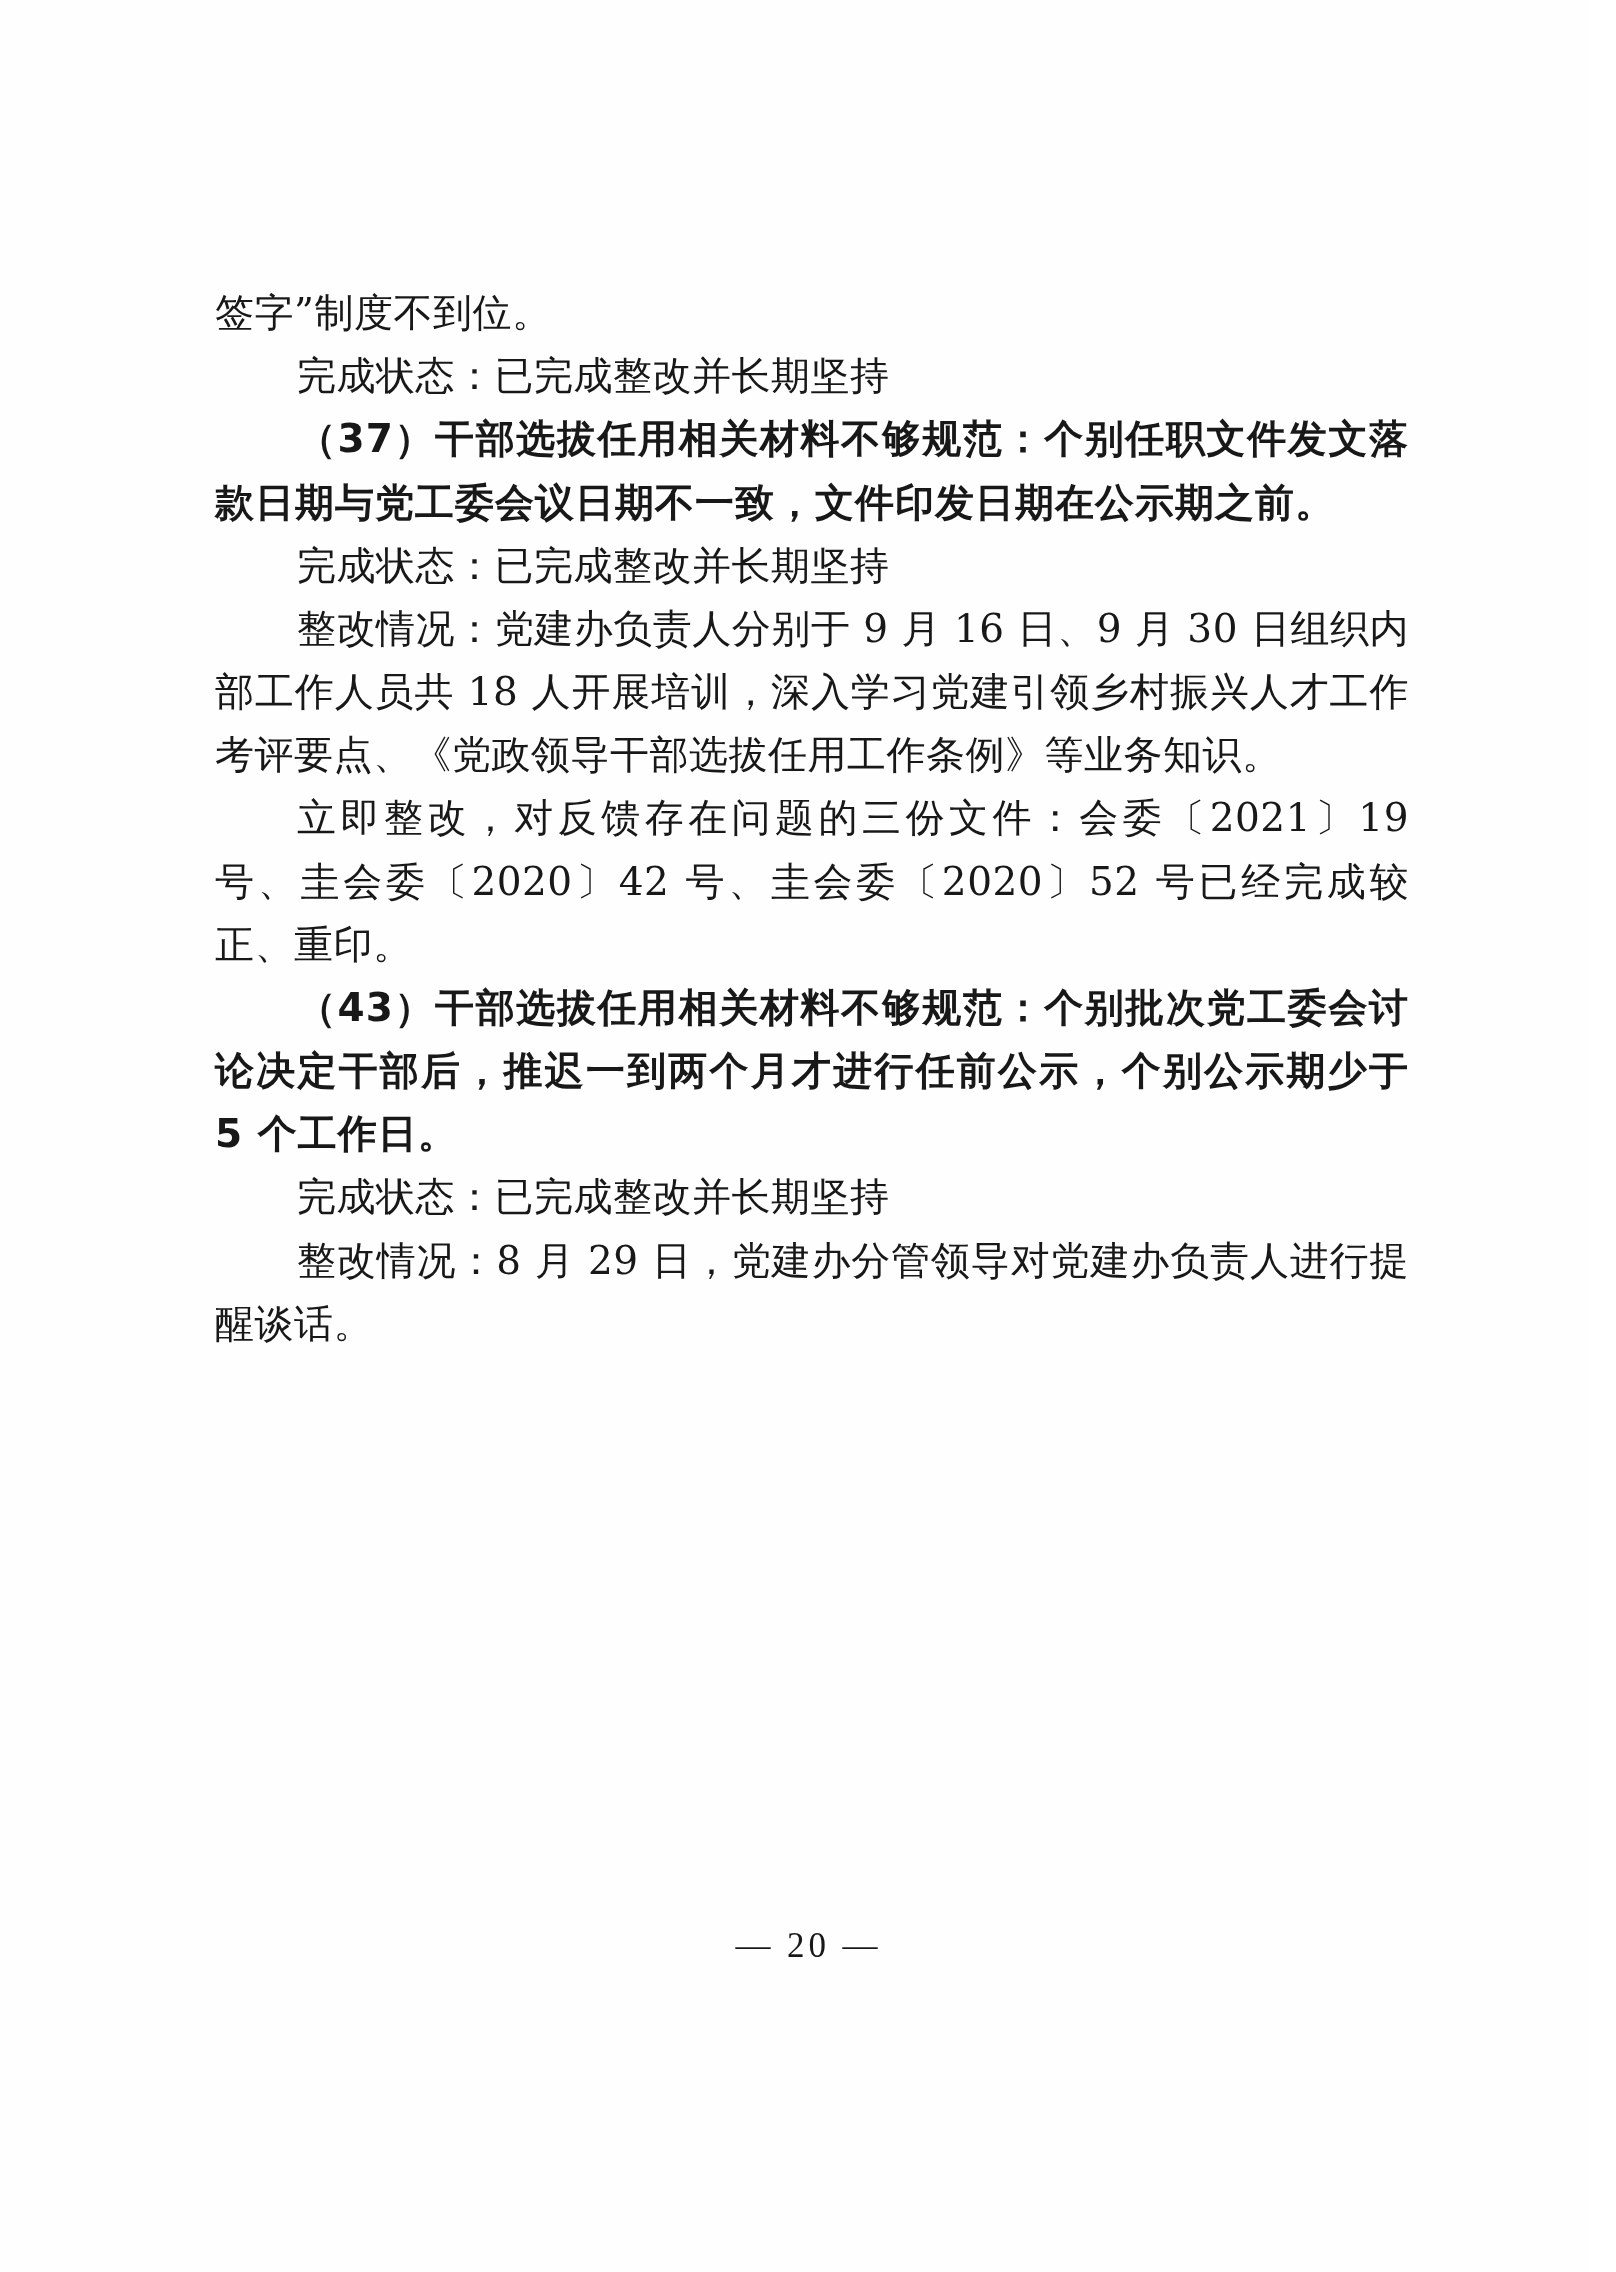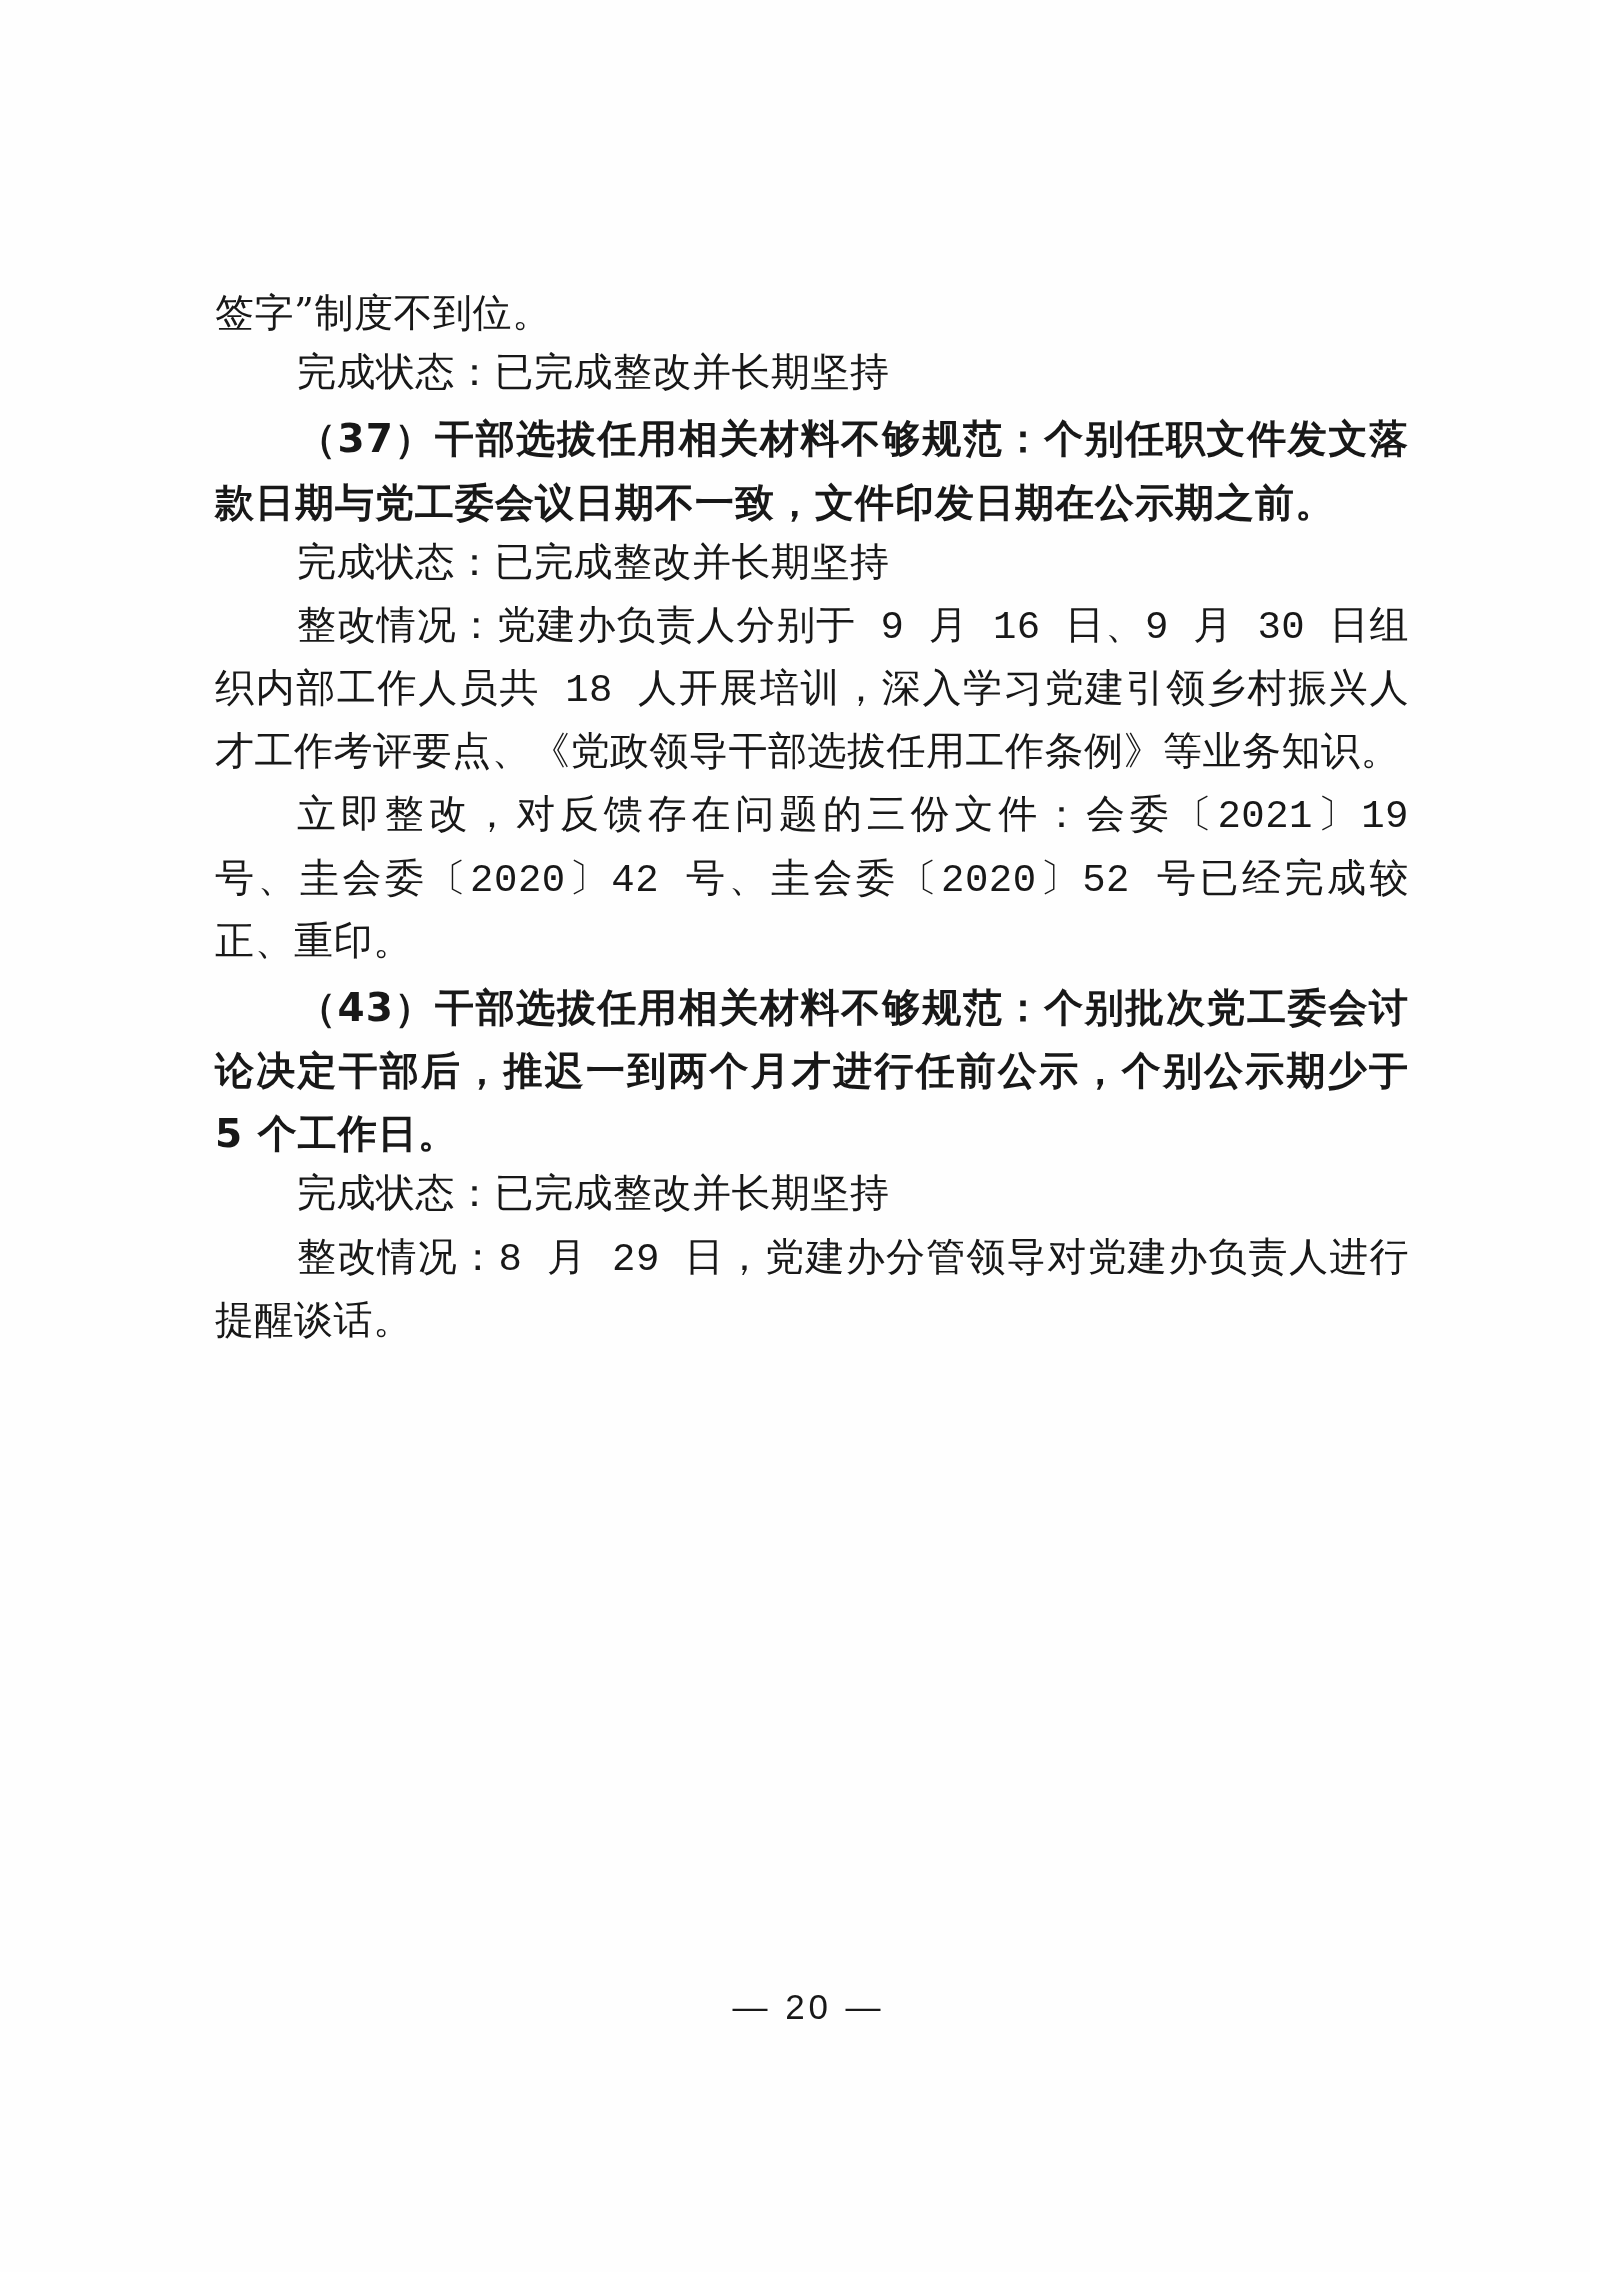--- a/index.html
+++ b/index.html
@@ -33,35 +33,34 @@
     margin: 0;
     font-size: 39px;
     line-height: 1.62;
     text-align: justify;
     text-justify: inter-ideograph;
     letter-spacing: 0.5px;
     color: #181818;
   }
   p.indent {
     text-indent: 82px;
-    font-family: Liberation Mono, monospace;
   }
   p.bold {
     font-weight: 700;
     font-family: "DejaVu Sans", "Liberation Sans", sans-serif;
     letter-spacing: 1px;
   }
   .footer {
     position: absolute;
     left: 0;
-    top: 1987px;
+    top: 1926px;
     width: 1617px;
     text-align: center;
     font-size: 35px;
-    font-family: Liberation Sans, sans-serif;
+    font-family: Liberation Serif, serif;
     color: #181818;
     letter-spacing: 3.9px;
   }
 </style>
 </head>
 <body>
 
 <div class="page">
   <div class="content">
     <p class="plain">签字”制度不到位。</p>

